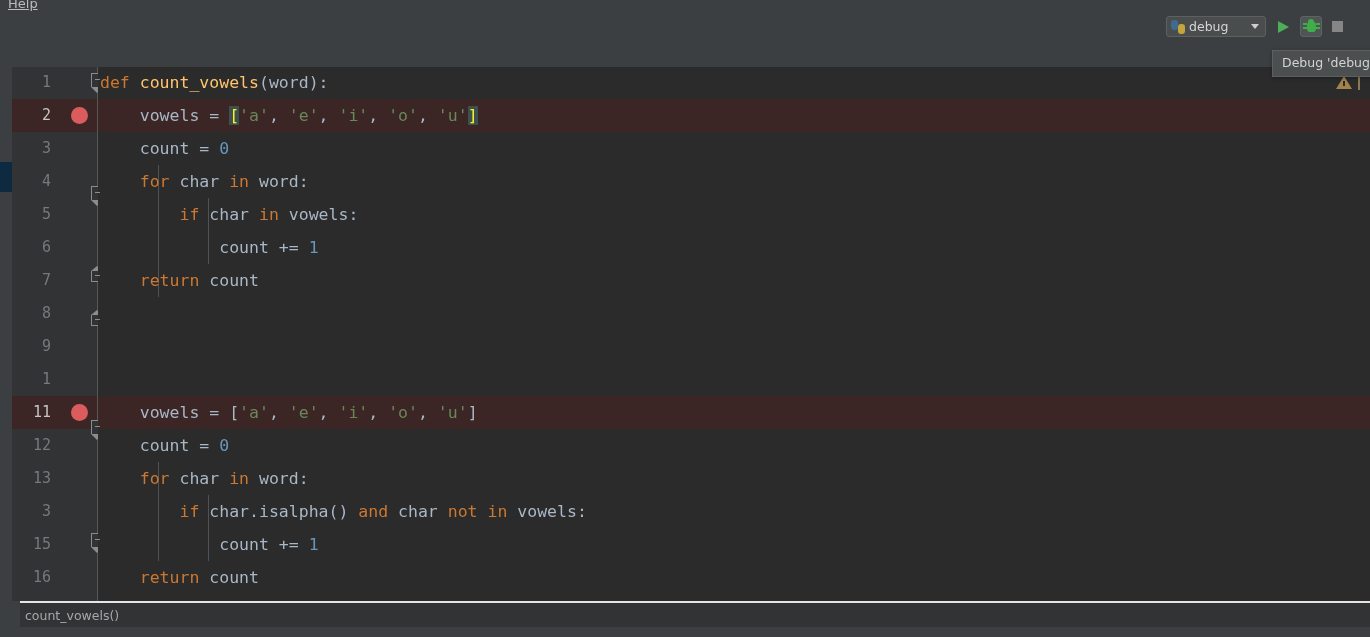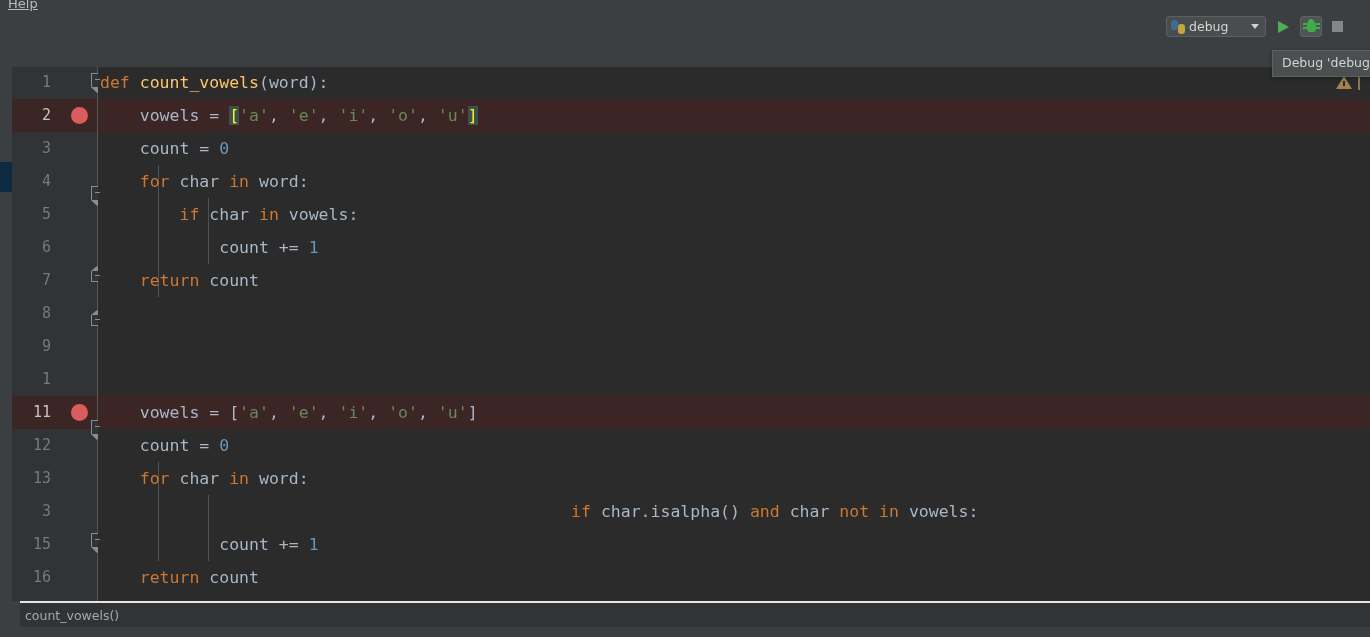--- a/index.html
+++ b/index.html
@@ -412,21 +412,21 @@
         <div class="code-line" style="top: 65px;"><span class="code-text"><span class="pun">    count = </span><span class="num">0</span></span></div>
         <div class="code-line" style="top: 98px;"><span class="code-text"><span class="pun">    </span><span class="kw">for </span><span class="pun">char </span><span class="kw">in </span><span class="pun">word:</span></span></div>
         <div class="code-line" style="top: 131px;"><span class="code-text"><span class="pun">        </span><span class="kw">if </span><span class="pun">char </span><span class="kw">in </span><span class="pun">vowels:</span></span></div>
         <div class="code-line" style="top: 164px;"><span class="code-text"><span class="pun">            count += </span><span class="num">1</span></span></div>
         <div class="code-line" style="top: 197px;"><span class="code-text"><span class="pun">    </span><span class="kw">return </span><span class="pun">count</span></span></div>
         <div class="code-line" style="top: 230px;"><span class="code-text"></span></div>
         <div class="code-line" style="top: 263px;"><span class="code-text"></span></div>
         <div class="code-line hl" style="top: 329px;"><span class="code-text"><span class="pun">    vowels = [</span><span class="str">'a'</span><span class="pun">, </span><span class="str">'e'</span><span class="pun">, </span><span class="str">'i'</span><span class="pun">, </span><span class="str">'o'</span><span class="pun">, </span><span class="str">'u'</span><span class="pun">]</span></span></div>
         <div class="code-line" style="top: 362px;"><span class="code-text"><span class="pun">    count = </span><span class="num">0</span></span></div>
         <div class="code-line" style="top: 395px;"><span class="code-text"><span class="pun">    </span><span class="kw">for </span><span class="pun">char </span><span class="kw">in </span><span class="pun">word:</span></span></div>
-        <div class="code-line" style="top: 428px; text-align: center;"><span class="code-text"><span class="pun">        </span><span class="kw">if </span><span class="pun">char.isalpha() </span><span class="kw">and </span><span class="pun">char </span><span class="kw">not </span><span class="kw">in </span><span class="pun">vowels:</span></span></div>
+        <div class="code-line" style="top: 428px;"><span class="code-text"><span class="pun">        </span><span class="kw">if </span><span class="pun">char.isalpha() </span><span class="kw">and </span><span class="pun">char </span><span class="kw">not </span><span class="kw">in </span><span class="pun">vowels:</span></span></div>
         <div class="code-line" style="top: 461px;"><span class="code-text"><span class="pun">            count += </span><span class="num">1</span></span></div>
         <div class="code-line" style="top: 494px;"><span class="code-text"><span class="pun">    </span><span class="kw">return </span><span class="pun">count</span></span></div>
         <div class="iguide" style="left: 60px; top: 98px; height: 132px;"></div>
         <div class="iguide" style="left: 60px; top: 395px; height: 99px;"></div>
         <div class="iguide" style="left: 110px; top: 131px; height: 66px;"></div>
         <div class="iguide" style="left: 110px; top: 428px; height: 66px;"></div>
       </div>
     <div class="inspect-widget">
       <span class="warn-tri"></span>
       <span class="widget-bar"></span>

